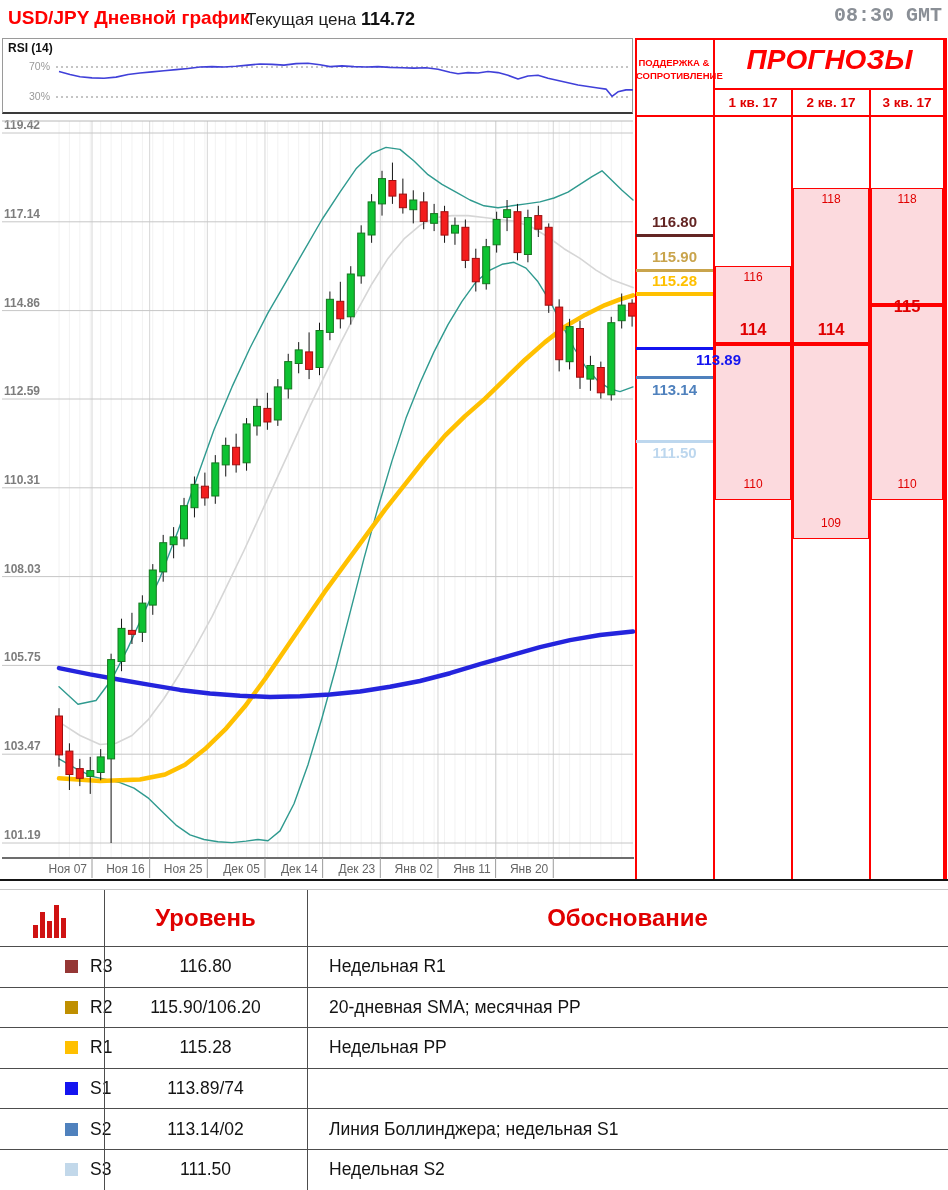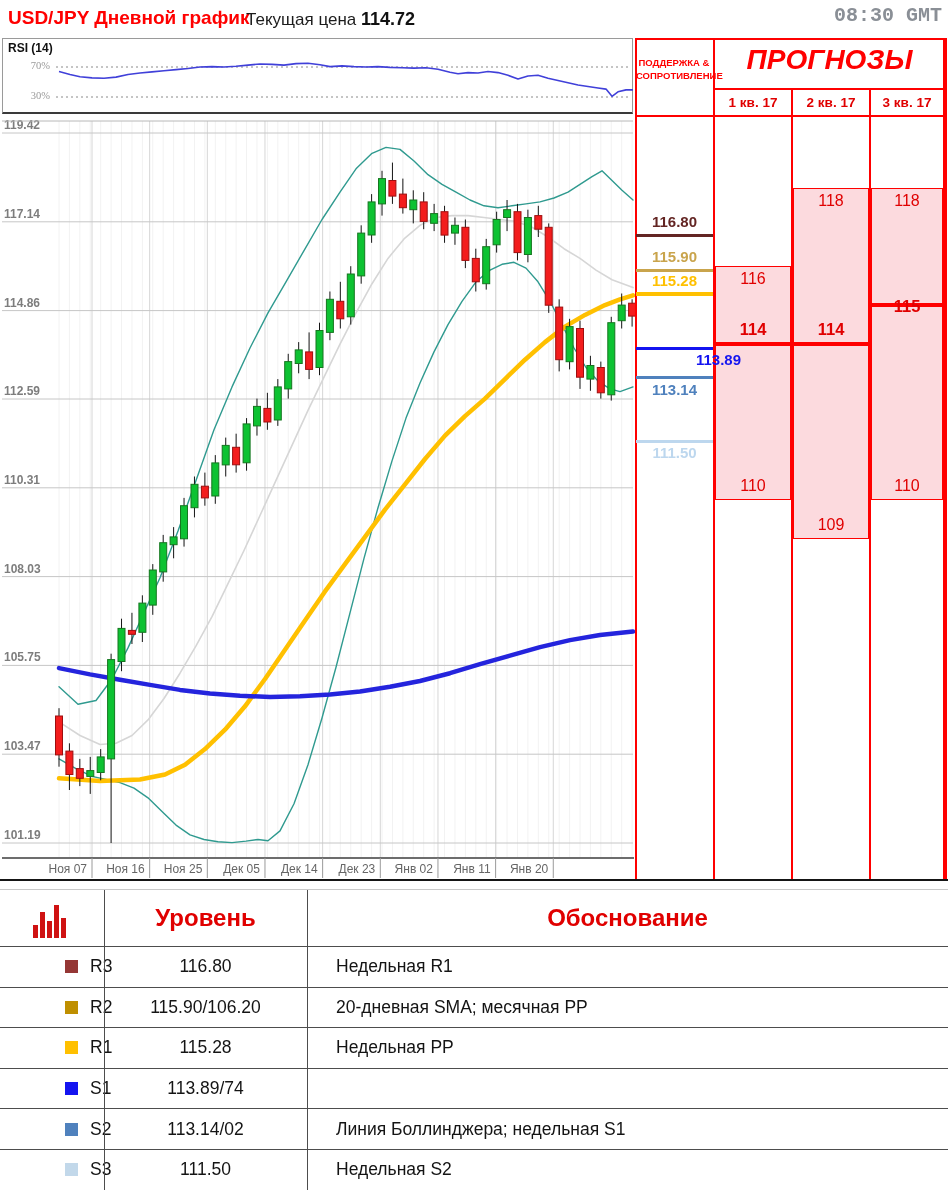--- a/index.html
+++ b/index.html
@@ -7,43 +7,43 @@
         font-family:"Liberation Sans", sans-serif;}
   .abs{position:absolute;}
   
   #hdr-title{left:8px;top:7px;font-size:19px;font-weight:bold;color:#f00;}
   #hdr-price{left:246px;top:9px;font-size:17px;color:#1c1c1c;}
   #hdr-price b{font-size:18px;color:#111;}
   #hdr-time{right:6px;top:4px;font-size:20px;font-weight:bold;color:#8a8f96;font-family:Liberation Mono, monospace;}
   
   #rsi-box{left:2px;top:38px;width:631px;height:76px;border:1px solid #9a9a9a;border-bottom:2px solid #3a3a3a;box-sizing:border-box;background:#fff;}
   #rsi-label{left:8px;top:41px;font-size:12px;font-weight:bold;color:#111;}
-  .rsi-pct{width:46px;text-align:right;font-size:10.5px;color:#999;font-family:Liberation Serif, serif;}
+  .rsi-pct{width:46px;text-align:right;font-size:10.5px;color:#999;}
   
   #chart-svg{position:absolute;left:0;top:0;pointer-events:none;}
   
   .redline{background:#ff0000;}
-  .fc-label{position:absolute;text-align:center;font-size:16px;color:#e00000;}
+  .fc-label{position:absolute;text-align:center;font-size:12px;color:#e00000;}
   .fc-label.b{font-weight:bold;font-size:16.5px;}
   .sr-line{position:absolute;left:636px;width:77px;}
   .sr-label{position:absolute;left:636px;width:77px;text-align:center;font-size:15px;font-weight:bold;}
   #sr-hdr{left:636px;top:56px;width:76px;text-align:center;font-size:9.5px;font-weight:bold;color:#f00;line-height:13px;}
   #fc-title{left:714px;top:44px;width:231px;text-align:center;font-size:28px;font-weight:bold;color:#f00;font-style:italic;}
   .q-hdr{position:absolute;top:92px;height:22px;line-height:22px;text-align:center;font-size:13.5px;font-weight:bold;color:#e00000;}
   .fc-box{position:absolute;background:#fcdade;border:1.3px solid #ff0000;box-sizing:border-box;}
   
   #tbl{left:0;top:889px;width:948px;height:301px;border-top:1px solid #c9c9c9;}
   .trow{display:grid;grid-template-columns:104px 203px 641px;align-items:center;border-bottom:1px solid #4d4d4d;box-sizing:border-box;}
   #tbl-head{height:57px;}
   #tbl-head .c2,#tbl-head .c3{text-align:center;font-size:24px;font-weight:bold;color:#e00000;}
   .drow{height:40.6px;font-size:17.5px;color:#141414;}
   .drow .c1{display:flex;align-items:center;padding-left:18px;margin-left:47px;}
   .sq{width:13px;height:13px;margin-right:12px;flex:0 0 13px;}
   .drow .c2{text-align:center;}
-  .drow .c3{padding-left:29px;}
+  .drow .c3{padding-left:22px;}
   #vline1,#vline2{top:890px;height:300px;width:1px;background:#4d4d4d;}
   
   #tbl-icon{display:flex;align-items:flex-end;gap:2px;height:40px;padding-left:33px;}
   #tbl-icon .bar{width:5px;background:#cf1212;}
 </style>
 </head>
 <body>
 
 <div id="page">
 

